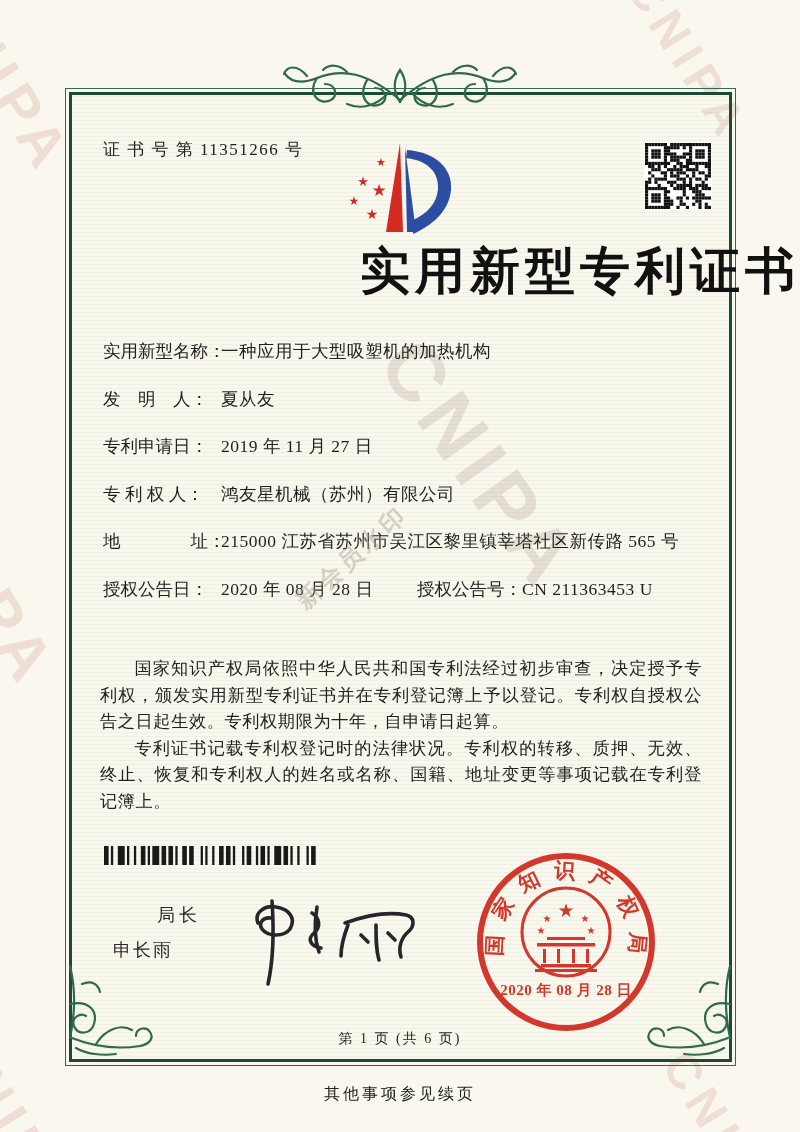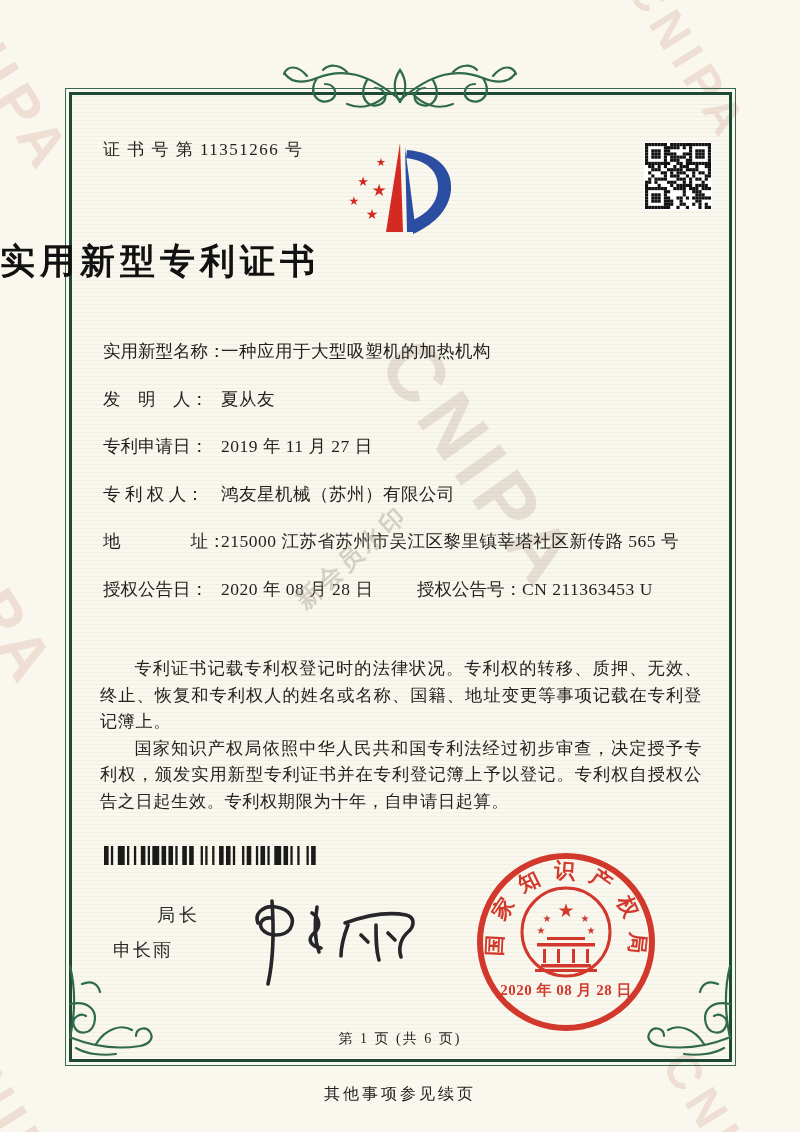--- a/index.html
+++ b/index.html
@@ -33,22 +33,22 @@
             rgba(0,0,0,0) 1px, rgba(0,0,0,0) 4px);}
   .ornament{position:absolute;z-index:3;pointer-events:none;}
   .orn-top{left:283px;top:54px;}
   .orn-bl{left:62px;top:952px;}
   .orn-br{left:643px;top:952px;}
   
   .content{position:absolute;inset:0;z-index:3;}
   .cert-no{position:absolute;left:103px;top:138px;font-size:17px;letter-spacing:1.5px;}
   .logo{position:absolute;left:335px;top:128px;}
   .qr{position:absolute;left:644px;top:142px;background:#fff;padding:1px;}
-  .title{position:absolute;left:0;top:238px;width:800px;text-align:left;
-         font-size:35px;font-weight:bold;letter-spacing:5px;color:#111;}
+  .title{position:absolute;left:0;top:238px;width:800px;text-align:right;
+         font-size:50px;font-weight:bold;letter-spacing:5px;color:#111;}
   .fields{position:absolute;left:103px;top:338px;width:600px;font-size:17.5px;}
   .frow{height:47.5px;line-height:26px;position:relative;white-space:nowrap;}
   .flabel{display:inline-block;width:118px;}
   .fval{letter-spacing:0.5px;}
   .grant-no{position:absolute;left:296px;top:0;margin-left:18px;}
   .bodytext{position:absolute;left:100px;top:656px;width:602px;
          font-size:17.2px;line-height:26.5px;text-align:justify;color:#222;}
   .bodytext p{margin:0;text-indent:2em;letter-spacing:0.6px;}
   .barcode{position:absolute;left:104px;top:846px;}
   .sig-title{position:absolute;left:113px;top:903px;font-size:18px;
@@ -415,22 +415,22 @@
     <div class="frow">
       <span class="flabel">地　　　　址：</span><span class="fval">215000 江苏省苏州市吴江区黎里镇莘塔社区新传路 565 号</span>
     </div>
     <div class="frow">
       <span class="flabel">授权公告日：</span><span class="fval">2020 年 08 月 28 日</span>
       <span class="grant-no"><span>授权公告号：</span><span class="fval">CN 211363453 U</span></span>
     </div>
   </div>
 
   <div class="bodytext">
+    <p>国家知识产权局依照中华人民共和国专利法经过初步审查，决定授予专利权，颁发实用新型专利证书并在专利登记簿上予以登记。专利权自授权公告之日起生效。专利权期限为十年，自申请日起算。</p>
     <p>专利证书记载专利权登记时的法律状况。专利权的转移、质押、无效、终止、恢复和专利权人的姓名或名称、国籍、地址变更等事项记载在专利登记簿上。</p>
-    <p>国家知识产权局依照中华人民共和国专利法经过初步审查，决定授予专利权，颁发实用新型专利证书并在专利登记簿上予以登记。专利权自授权公告之日起生效。专利权期限为十年，自申请日起算。</p>
   </div>
 
   <svg class="barcode" id="barcode-svg" width="214" height="19" viewBox="0 0 214 19">
       <rect x="0.00" y="0" width="4.60" height="19" fill="#1a1a1a"></rect>
       <rect x="6.90" y="0" width="2.30" height="19" fill="#1a1a1a"></rect>
       <rect x="13.81" y="0" width="6.90" height="19" fill="#1a1a1a"></rect>
       <rect x="23.01" y="0" width="2.30" height="19" fill="#1a1a1a"></rect>
       <rect x="29.91" y="0" width="2.30" height="19" fill="#1a1a1a"></rect>
       <rect x="36.82" y="0" width="4.60" height="19" fill="#1a1a1a"></rect>
       <rect x="43.72" y="0" width="2.30" height="19" fill="#1a1a1a"></rect>

